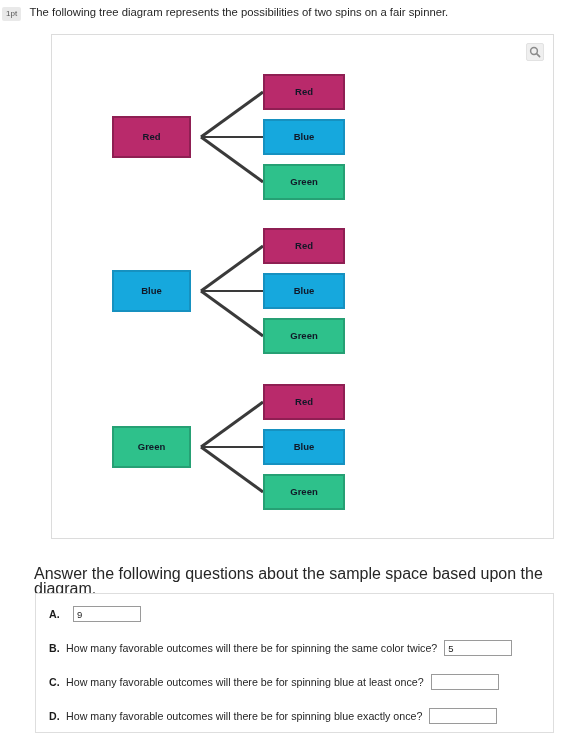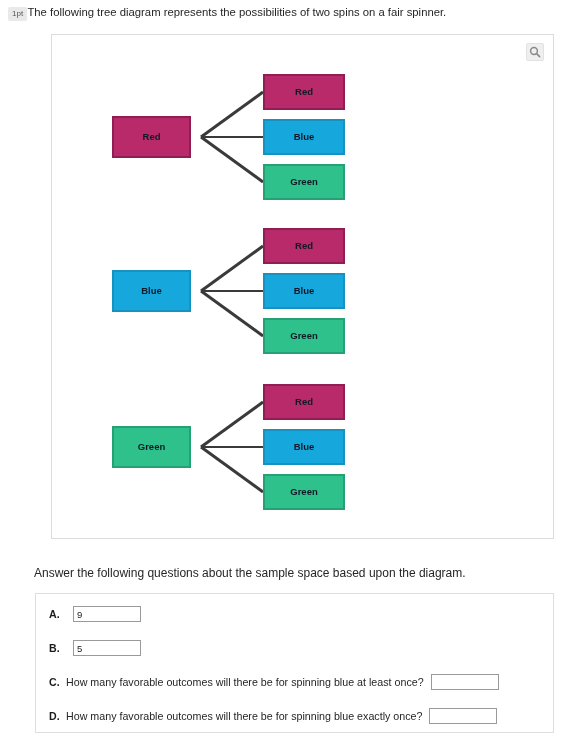--- a/index.html
+++ b/index.html
@@ -21,34 +21,34 @@
   .header-row {
     position: absolute;
     left: 0;
     top: 5px;
     width: 583px;
     height: 22px;
     display: flex;
     align-items: flex-start;
   }
   .pts-badge {
-    margin-left: 8px;
+    margin-left: 2px;
     margin-top: 2px;
     background: #e9e9e9;
     color: #555;
     font-size: 8px;
     line-height: 11px;
     padding: 1px 4px 2px 4px;
     border-radius: 2px;
     letter-spacing: 0.1px;
     font-family: "Liberation Sans", sans-serif;
     white-space: nowrap;
   }
   .prompt-text {
-    margin-left: 0;
+    margin-left: 8px;
     font-size: 11.3px;
     line-height: 15px;
     color: #262626;
     white-space: nowrap;
   }
 
   
   .diagram-box {
     position: absolute;
     left: 51px;
@@ -89,21 +89,21 @@
     fill: #111827;
     text-anchor: middle;
     dominant-baseline: middle;
   }
 
   
   .answer-instruction {
     position: absolute;
     left: 34px;
     top: 566px;
-    font-size: 12px;
+    font-size: 16px;
     line-height: 15px;
     color: #262626;
   }
 
   
   .questions-panel {
     position: absolute;
     left: 35px;
     top: 593px;
     width: 519px;
@@ -209,20 +209,21 @@
 
 <div class="questions-panel">
 
   <div class="question-row q-a">
     <span class="q-letter">A.</span>
     <input class="q-input" type="text" value="9" style="">
   </div>
 
   <div class="question-row q-b">
     <span class="q-letter">B.</span>
+    <span class="q-text">How many favorable outcomes will there be for spinning the same color twice?</span>
     <input class="q-input" type="text" value="5" style="">
   </div>
 
   <div class="question-row q-c">
     <span class="q-letter">C.</span>
     <span class="q-text">How many favorable outcomes will there be for spinning blue at least once?</span>
     <input class="q-input" type="text" value="" style="">
   </div>
 
   <div class="question-row q-d">

